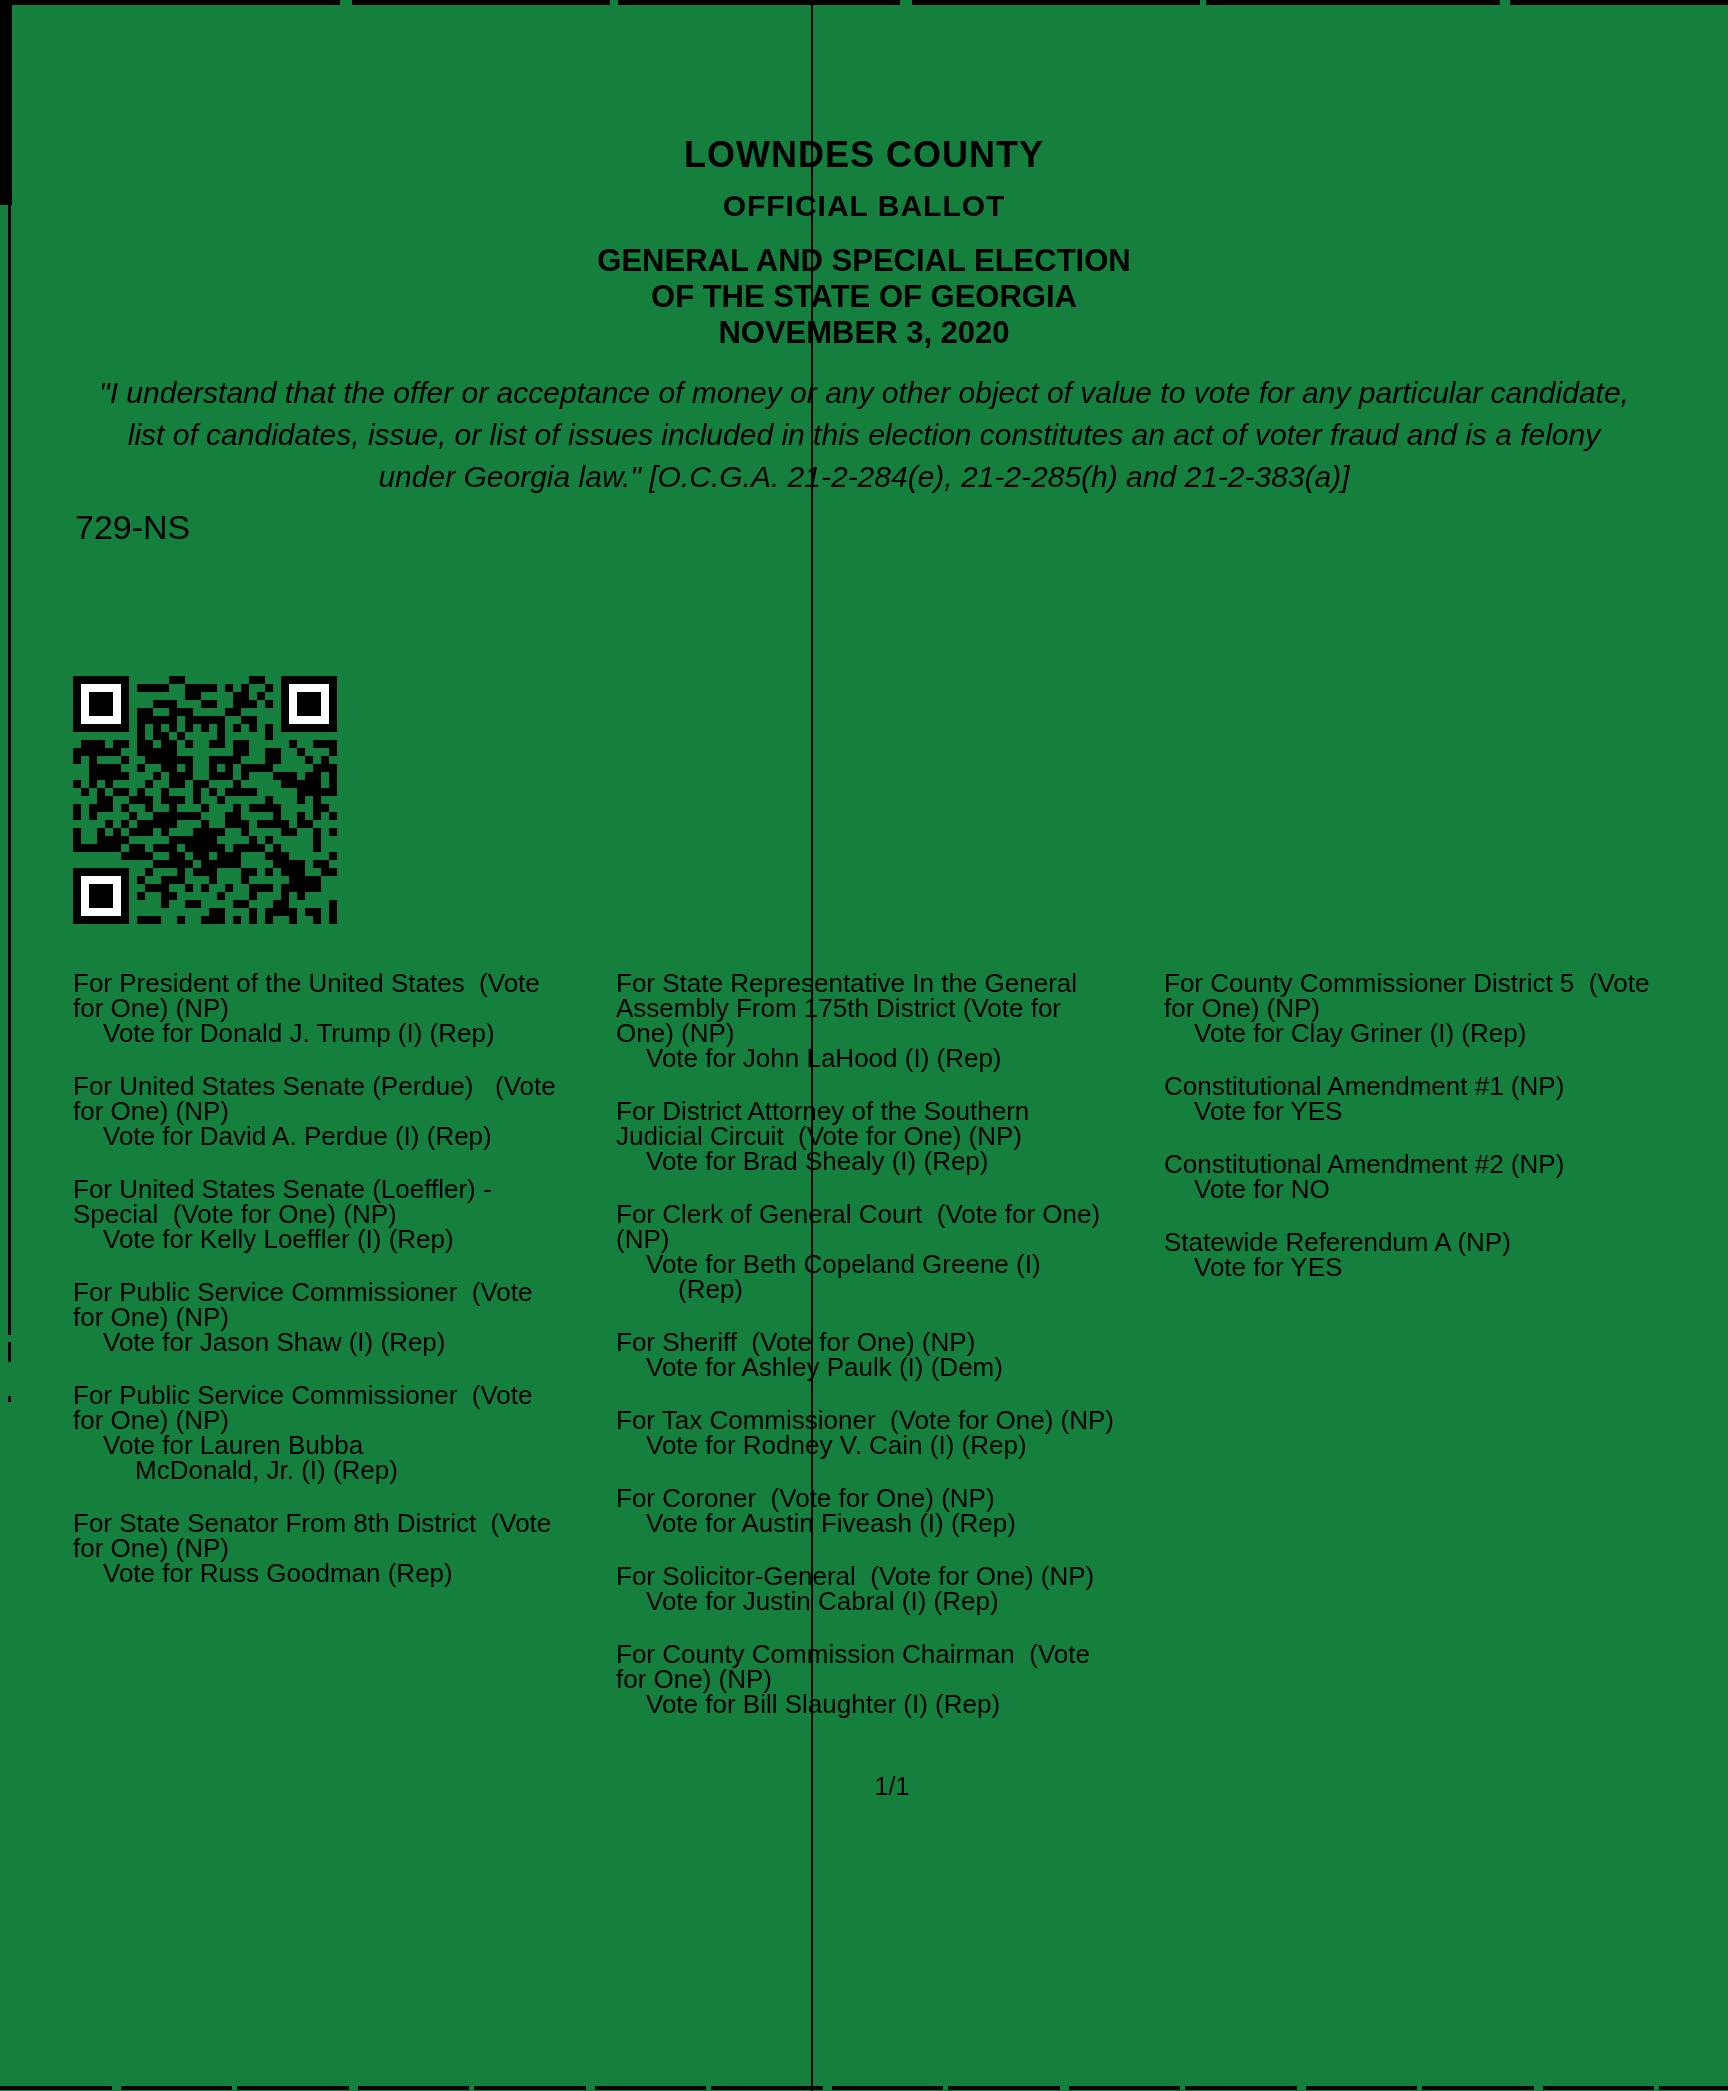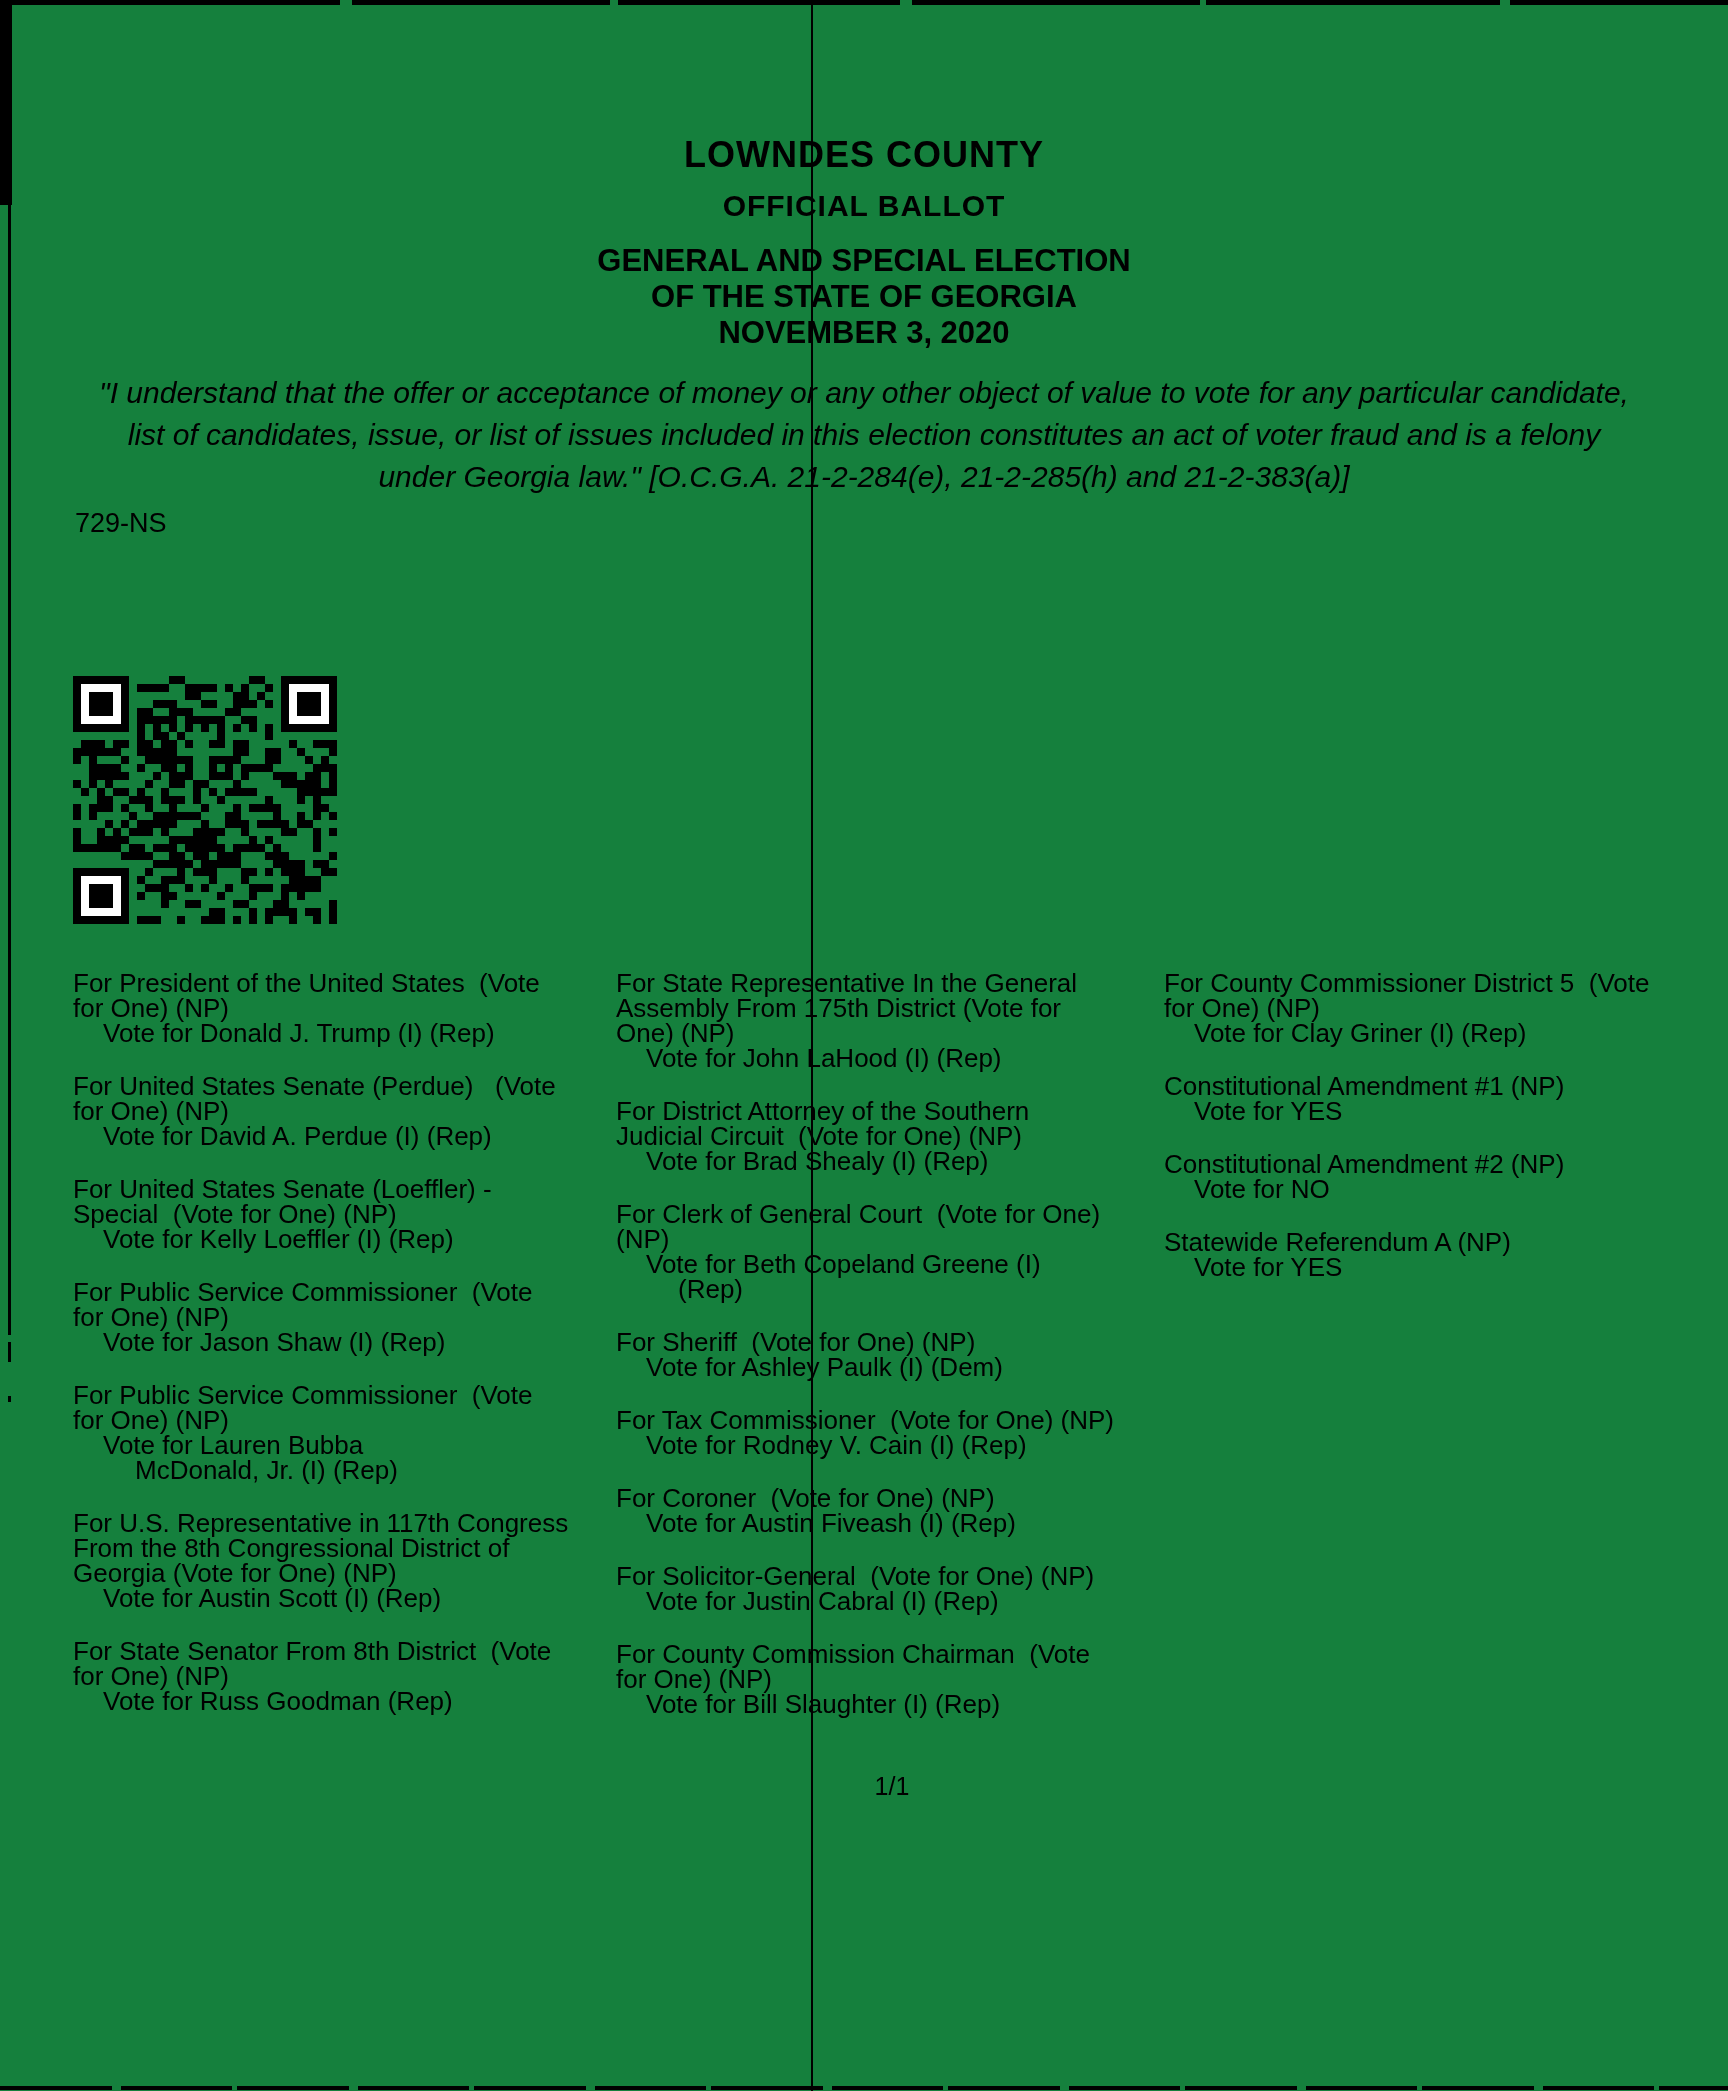--- a/index.html
+++ b/index.html
@@ -42,21 +42,21 @@
   .h-line2    { position: absolute; left: 0; width: 1728px; top: 279px; font-size: 31px; }
   .h-date     { position: absolute; left: 0; width: 1728px; top: 315px; font-size: 31px; }
 
   
   .disclaimer {
     position: absolute; left: 0; top: 372px; width: 1728px;
     text-align: center; font-style: italic; font-size: 30px; line-height: 42px;
   }
 
   
-  .ballot-number { position: absolute; left: 75px; top: 508px; font-size: 27px; text-align: center; }
+  .ballot-number { position: absolute; left: 75px; top: 508px; font-size: 34px; text-align: center; }
   .page-number { position: absolute; left: 852px; top: 1772px; width: 80px; text-align: center; font-size: 25px; }
 
   
   .qr { position: absolute; left: 73px; top: 676px; }
 
   
   .col { position: absolute; top: 963px; font-size: 26px; }
   .col-0 { left: 73px;   width: 540px; }
   .col-1 { left: 616px;  width: 545px; }
   .col-2 { left: 1164px; width: 560px; }
@@ -530,26 +530,20 @@
           <div class="line indent-0">for One) (NP)</div>
           <div class="line indent-1">Vote for Jason Shaw (I) (Rep)</div>
         </div>
         <div class="contest">
           <div class="line indent-0">For Public Service Commissioner  (Vote</div>
           <div class="line indent-0">for One) (NP)</div>
           <div class="line indent-1">Vote for Lauren Bubba</div>
           <div class="line indent-2">McDonald, Jr. (I) (Rep)</div>
         </div>
         <div class="contest">
-          <div class="line indent-0">For U.S. Representative in 117th Congress</div>
-          <div class="line indent-0">From the 8th Congressional District of</div>
-          <div class="line indent-0">Georgia (Vote for One) (NP)</div>
-          <div class="line indent-1">Vote for Austin Scott (I) (Rep)</div>
-        </div>
-        <div class="contest">
           <div class="line indent-0">For State Senator From 8th District  (Vote</div>
           <div class="line indent-0">for One) (NP)</div>
           <div class="line indent-1">Vote for Russ Goodman (Rep)</div>
         </div>
       </div>
       <div class="col col-1">
         <div class="contest">
           <div class="line indent-0">For State Representative In the General</div>
           <div class="line indent-0">Assembly From 175th District (Vote for</div>
           <div class="line indent-0">One) (NP)</div>

